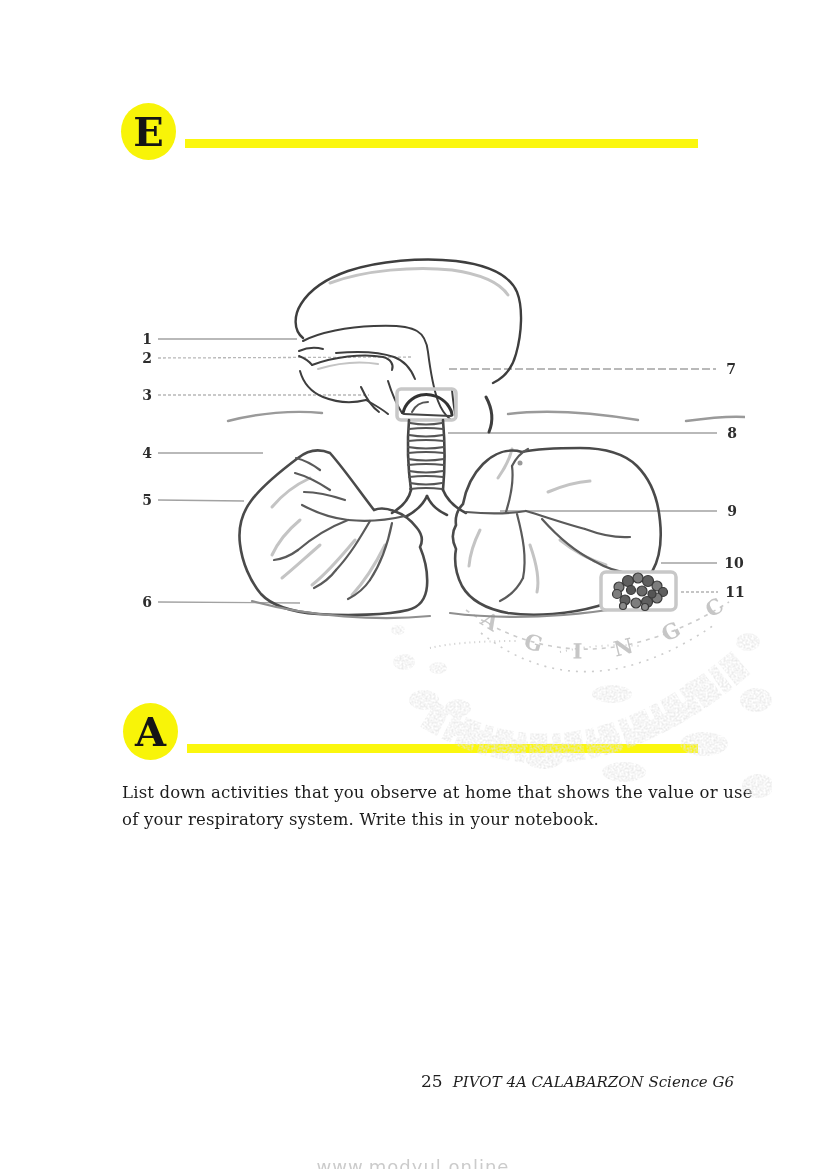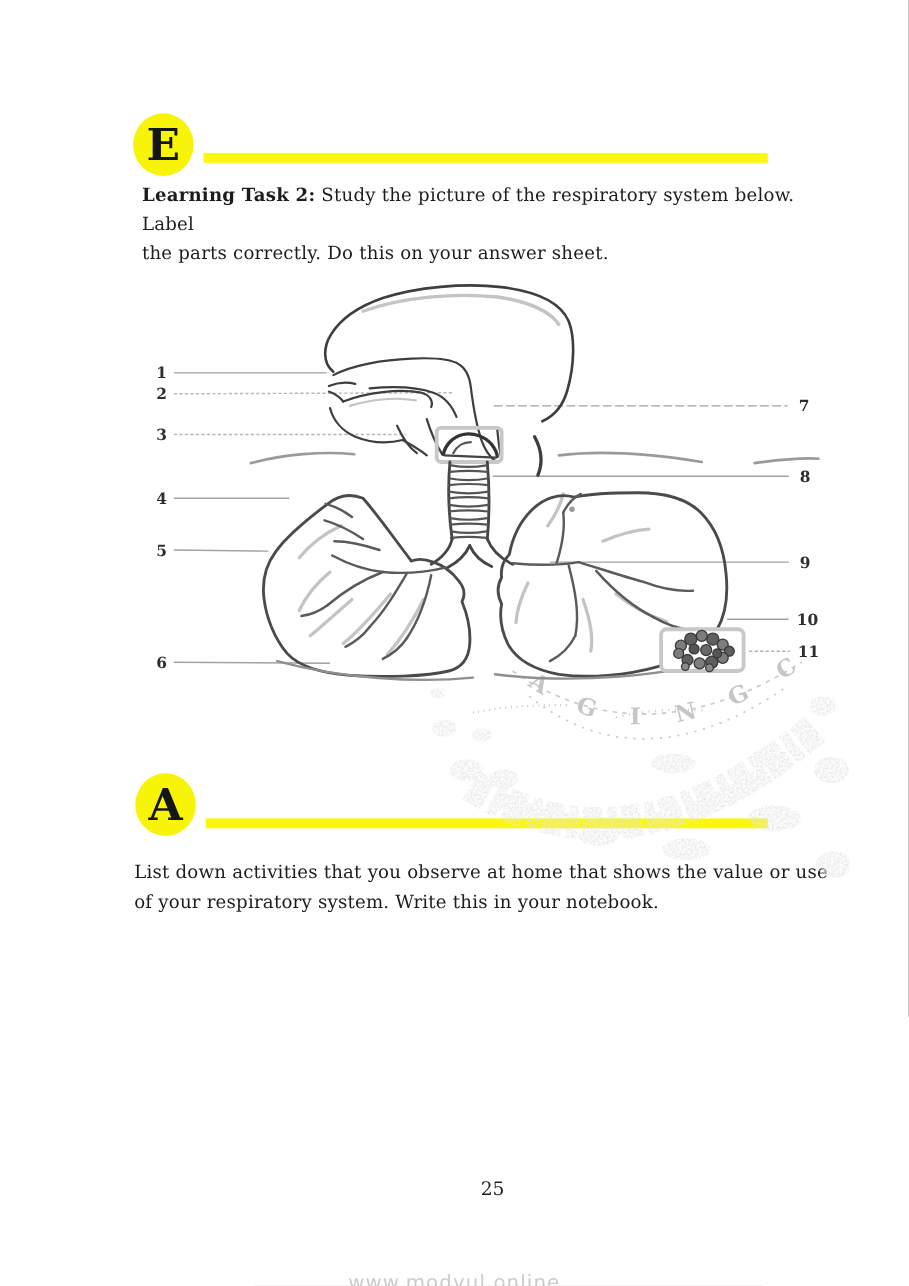--- a/index.html
+++ b/index.html
@@ -20,21 +20,21 @@
   #rule-a{left:187px;top:744px;width:511px;}
   .bodytext{
     position:absolute;font-size:16.5px;letter-spacing:0.2px;
     white-space:pre-wrap;color:#1c1c1c;
   }
   #task-block{left:129px;top:165px;width:630px;line-height:26px;}
   #task-block b{font-weight:bold;}
   #activity-block{left:122px;top:779px;width:640px;line-height:27px;}
   #diagram-svg{position:absolute;left:130px;top:252px;z-index:2;}
   #stamp-svg{position:absolute;left:370px;top:588px;z-index:1;}
-  #footer-pageno{position:absolute;left:421px;top:1071px;font-size:17px;margin-left:16px;}
+  #footer-pageno{position:absolute;left:421px;top:1071px;font-size:17px;}
   #footer-module{position:absolute;right:92px;top:1073px;font-size:15px;font-style:italic;}
   #site-watermark{
     position:absolute;left:0;top:1124px;width:826px;text-align:center;
     font-family:"DejaVu Sans","Liberation Sans",sans-serif;
     font-size:18px;color:#cbcbcb;letter-spacing:1px;margin-top:32px;
   }
   svg text.lbl{font-family:"DejaVu Serif",serif;font-weight:bold;font-size:14px;fill:#2d2d2d;}
   svg .stamp-letters{font-family:"DejaVu Serif",serif;font-weight:bold;font-size:21px;fill:#c6c6c6;letter-spacing:13px;}
 </style>
 </head>
@@ -77,22 +77,20 @@
       <ellipse cx="438" cy="668" rx="9" ry="6" fill="#bdbdbd"></ellipse>
       <ellipse cx="398" cy="630" rx="7" ry="5" fill="#bdbdbd"></ellipse>
     </g>
   </svg>
 
   <div id="badge-e" class="badge">
     <span>E</span>
   </div>
   <div id="rule-e" class="rule"></div>
 
-  <div id="task-block" class="bodytext"><b>Learning Task 2:</b><span> Study the picture of the respiratory system below. Label
-the parts correctly. Do this on your answer sheet.</span></div>
 
   <svg id="diagram-svg" width="615" height="392" viewBox="130 252 615 392">
 
     <g stroke="#a2a2a2" stroke-width="1.3" fill="none">
       <line x1="158" y1="339" x2="297" y2="339"></line>
       <line x1="158" y1="358" x2="413" y2="357" stroke-dasharray="3 2" stroke="#b8b8b8"></line>
       <line x1="158" y1="395" x2="369" y2="395" stroke-dasharray="3 2" stroke="#b8b8b8"></line>
       <line x1="158" y1="453" x2="263" y2="453"></line>
       <line x1="158" y1="500" x2="244" y2="501"></line>
       <line x1="158" y1="602" x2="300" y2="603"></line>
@@ -250,15 +248,16 @@
 
   <div id="badge-a" class="badge">
     <span>A</span>
   </div>
   <div id="rule-a" class="rule"></div>
 
   <div id="activity-block" class="bodytext">List down activities that you observe at home that shows the value or use
 of your respiratory system. Write this in your notebook.</div>
 
   <div id="footer-pageno">25</div>
+  <div id="footer-module">PIVOT 4A CALABARZON Science G6</div>
   <div id="site-watermark">www.modyul.online</div>
 
 </div>
 
 </body></html>

